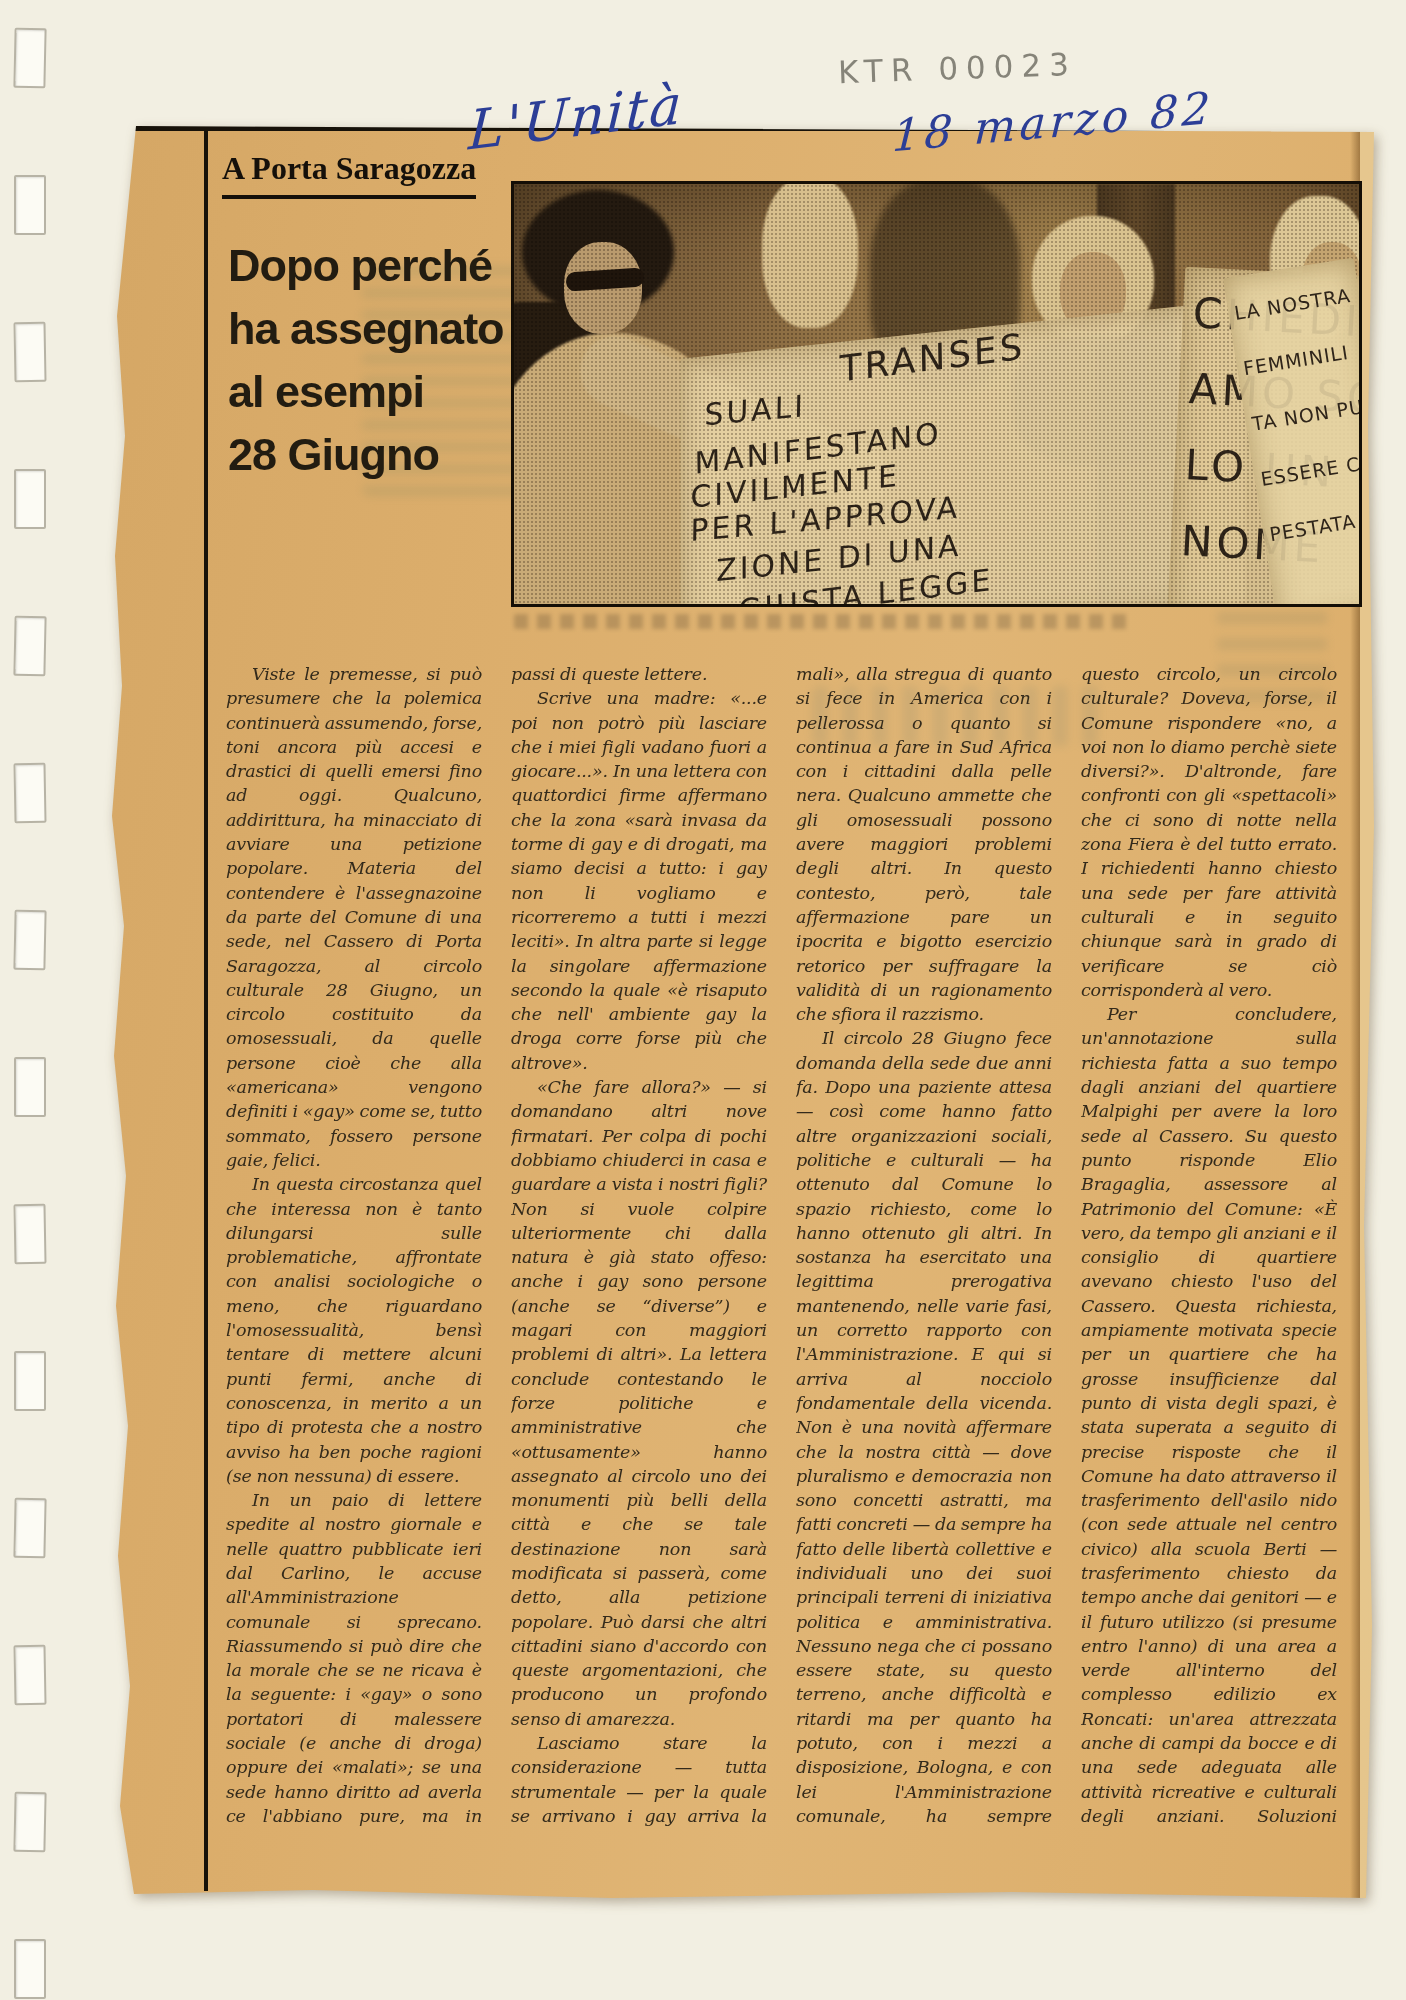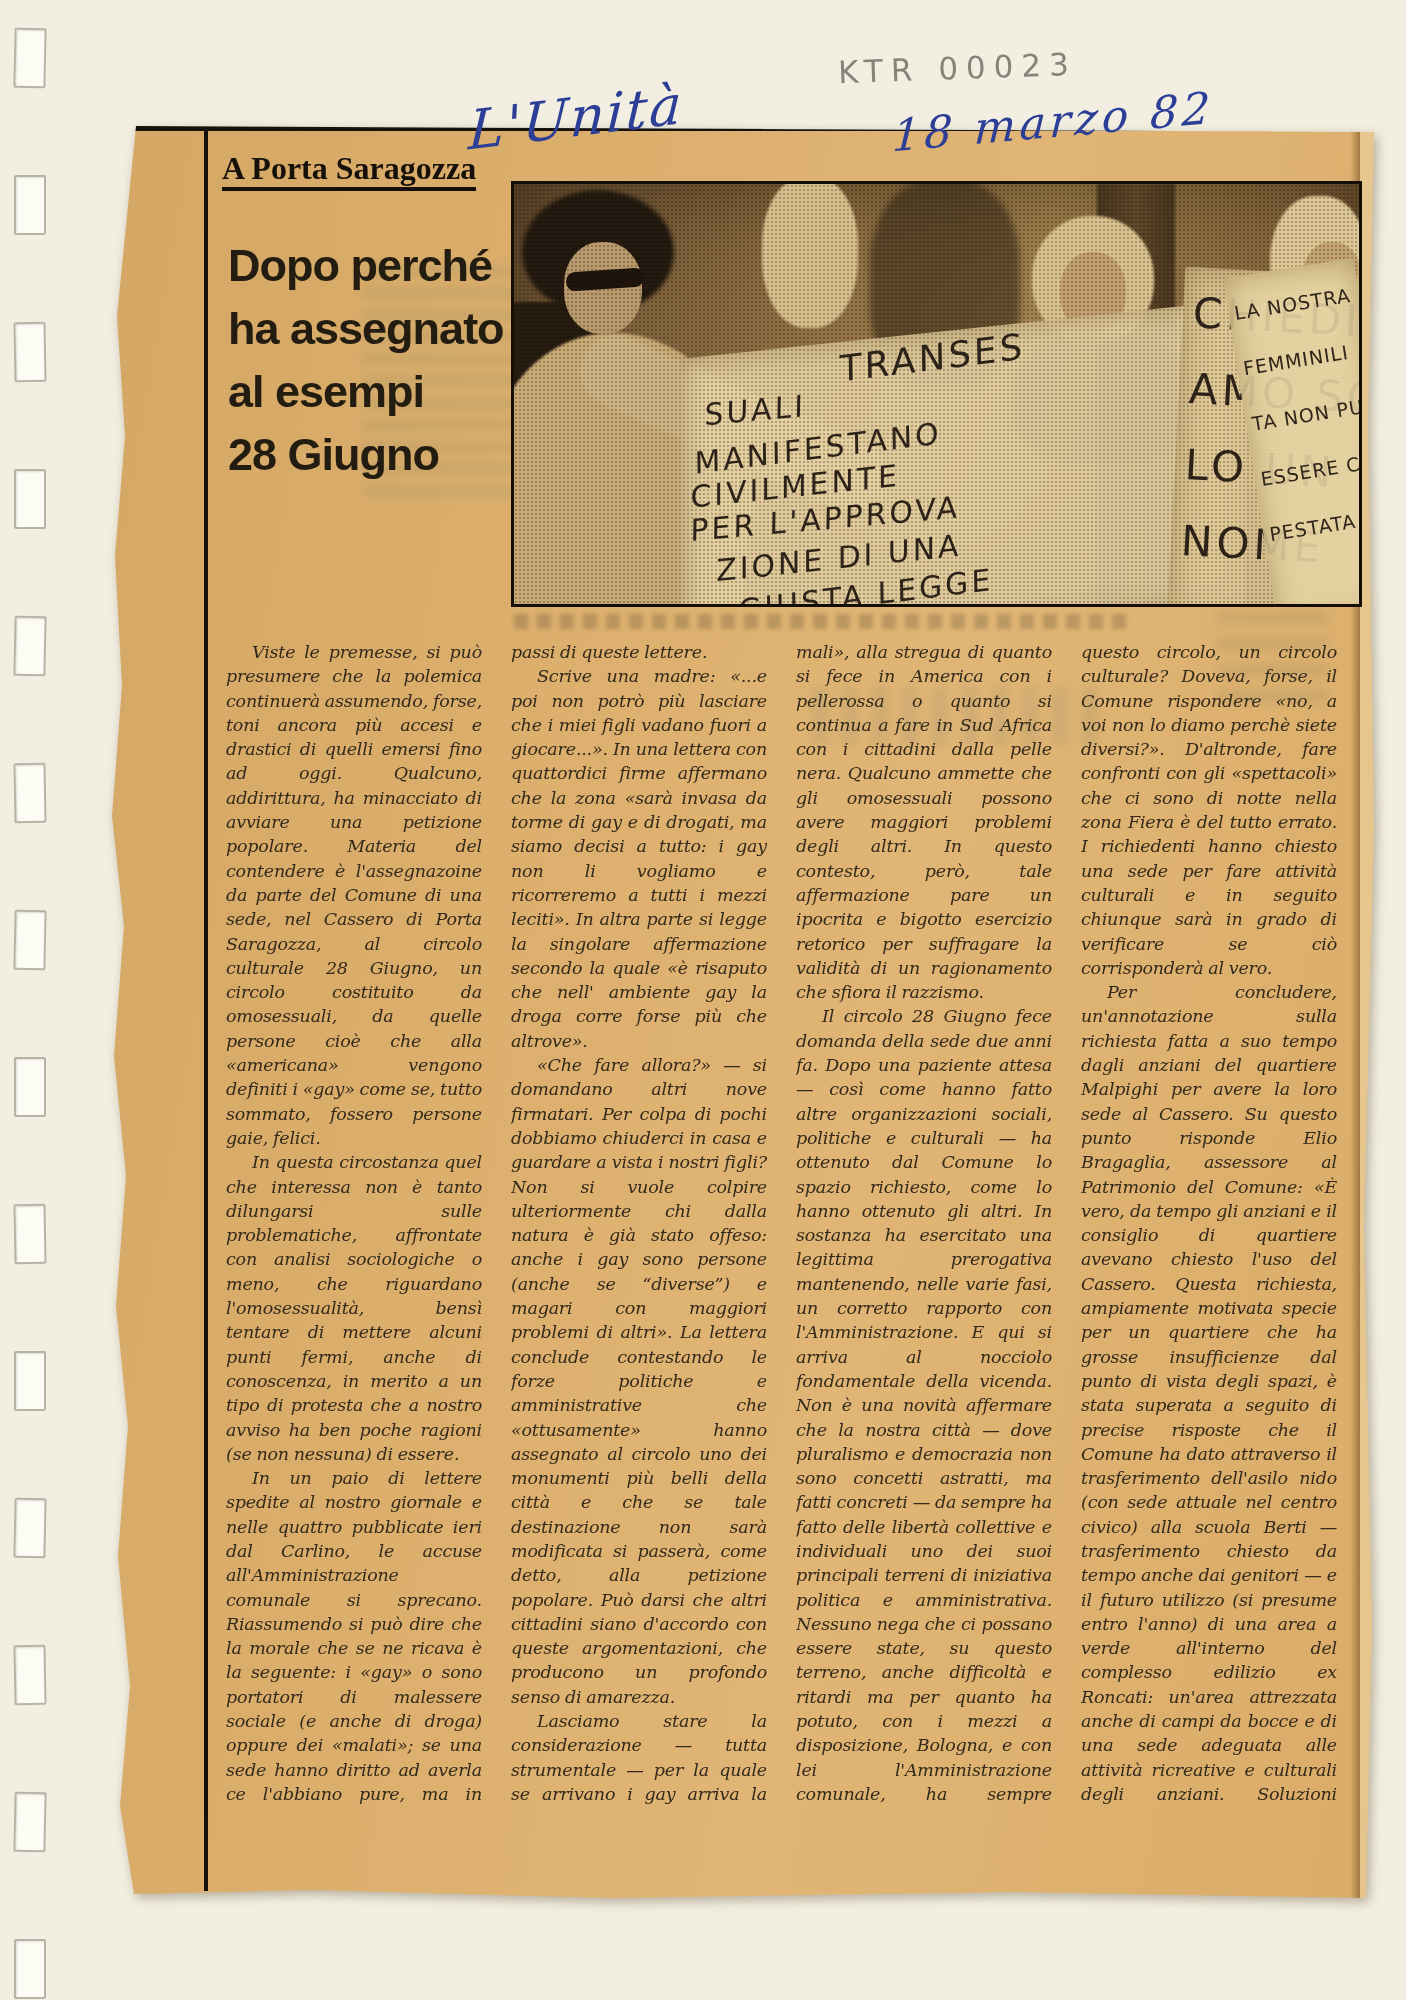--- a/index.html
+++ b/index.html
@@ -30,21 +30,21 @@
   .right-fold{position:absolute;right:14px;top:0;width:10px;height:100%;
         background:linear-gradient(90deg,transparent,rgba(90,55,15,.45));}
   .right-torn{position:absolute;right:0;top:0;width:14px;height:100%;background:#e9d09b;opacity:.7;}
   
   .bleed{position:absolute;filter:blur(5px);opacity:.14;border-radius:8px;}
   .bleed1{left:250px;top:140px;width:220px;height:230px;background:repeating-linear-gradient(#57755a 0 10px,transparent 10px 22px);}
   .bleed2{left:1105px;top:330px;width:110px;height:260px;background:repeating-linear-gradient(#5a6b58 0 12px,transparent 12px 26px);}
   .bleed3{left:700px;top:560px;width:300px;height:60px;background:repeating-linear-gradient(90deg,#6b7a6b 0 16px,transparent 16px 30px);}
   
   .kicker{position:absolute;left:110px;top:24px;font-family:"Liberation Serif",serif;font-weight:700;
-        font-size:32px;color:#15100a;padding-bottom:0;border-bottom:4px solid #15100a;}
+        font-size:32px;color:#15100a;padding-bottom:8px;border-bottom:4px solid #15100a;}
   .headline{position:absolute;left:116px;top:108px;width:300px;}
   .headline-line{font-family:"Liberation Sans",sans-serif;font-weight:700;font-size:45px;
         line-height:63px;color:#221c11;letter-spacing:-1px;white-space:nowrap;}
   
   .photo{position:absolute;left:399px;top:55px;width:845px;height:420px;border:3px solid #140e06;
         background:linear-gradient(110deg,#6e5535 0%,#8a6b42 28%,#a3834f 55%,#8a6a40 78%,#6e5233 100%);
         overflow:hidden;box-shadow:inset 0 0 90px rgba(40,25,8,.55);}
   .photo *{position:absolute;}
   .blob{border-radius:50%;}
   .hair-left{left:8px;top:6px;width:152px;height:124px;background:#241a10;filter:blur(2px);}
@@ -82,21 +82,21 @@
   .sign-main .banner-line:nth-child(7){padding-left:48px;transform:rotate(-1deg);}
   .sign-mid .banner-line{font-size:42px;line-height:76px;letter-spacing:4px;}
   .sign-right .banner-line{font-size:19px;line-height:56px;letter-spacing:1px;}
   .ph-dots{left:0;top:0;width:100%;height:100%;
         background-image:radial-gradient(rgba(40,25,10,.28) 1px,transparent 1.3px);
         background-size:4px 4px;mix-blend-mode:multiply;}
   .caption-blur{position:absolute;left:402px;top:488px;width:620px;height:15px;opacity:.5;
         background:repeating-linear-gradient(90deg,rgba(60,50,35,.45) 0 14px,transparent 14px 23px);
         filter:blur(2px);border-radius:2px;}
   
-  .cols{position:absolute;left:114px;top:514px;width:1130px;height:1170px;display:flex;gap:29px;}
+  .cols{position:absolute;left:114px;top:536px;width:1130px;height:1170px;display:flex;gap:29px;}
   .col{width:256px;height:1170px;overflow:hidden;}
   .para{font-family:"DejaVu Serif",serif;font-style:italic;font-size:17.5px;line-height:24.3px;
         color:#332a1b;text-align:justify;margin:0;letter-spacing:-.2px;word-spacing:-.5px;}
   .pi{text-indent:26px;}
 </style>
 </head>
 <body>
 
 <div class="sheet">
 

